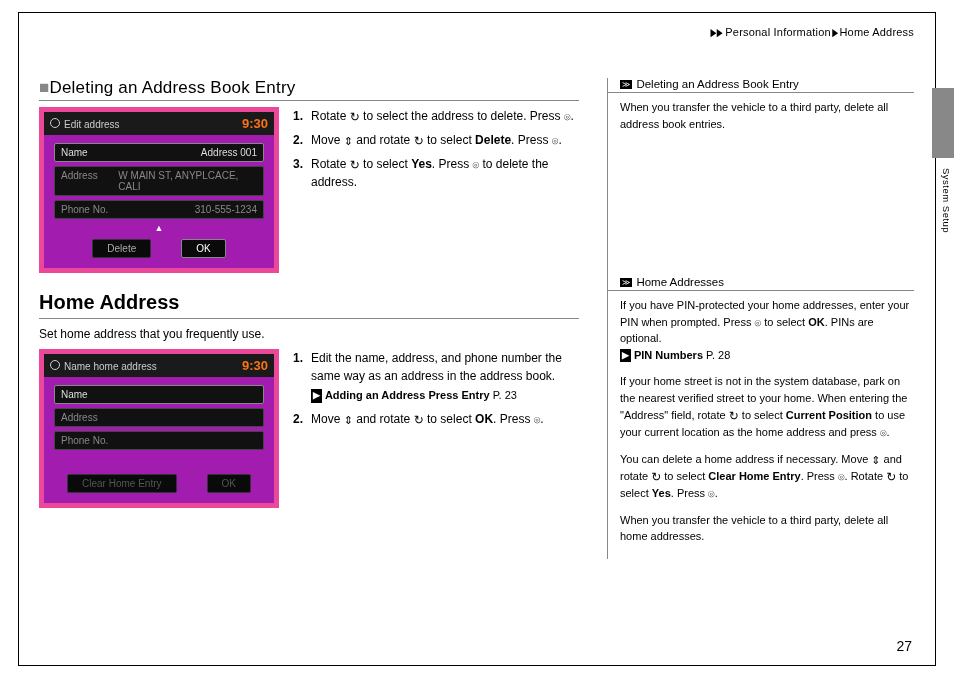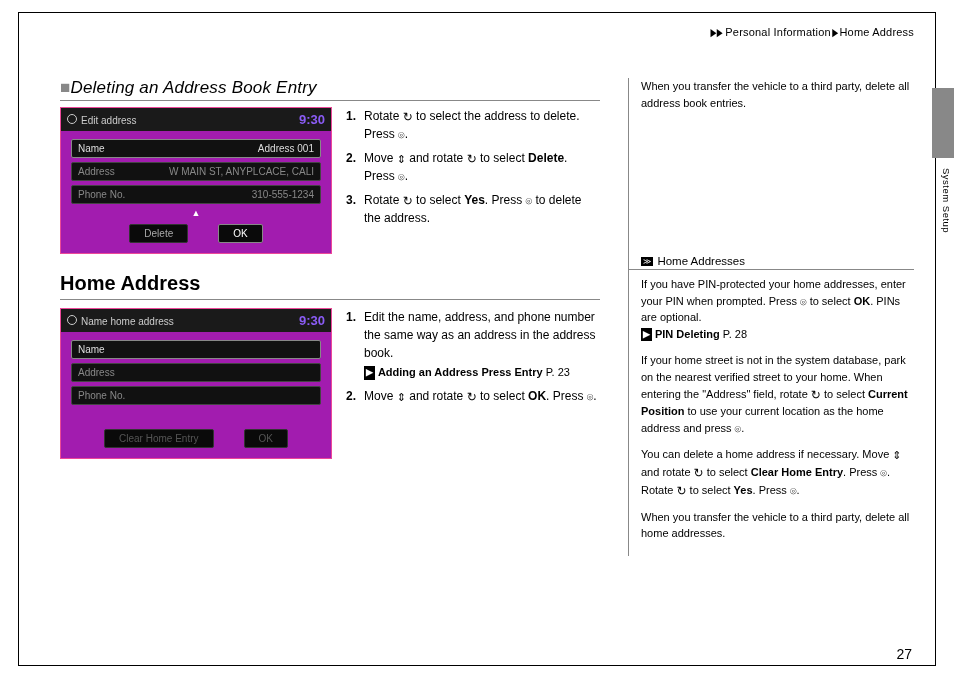--- a/index.html
+++ b/index.html
@@ -1,58 +1,58 @@
 <!DOCTYPE html>
 <html><head>
 <meta charset="utf-8">
 <style>
   * { box-sizing: border-box; margin: 0; padding: 0; }
   html, body { width: 954px; height: 674px; background: #fff; font-family: "Helvetica Neue", Arial, sans-serif; color: #000; }
-  .page { position: relative; width: 954px; height: 674px; padding: 18px 40px 0 60px; }
+  .page { position: relative; width: 954px; height: 674px; padding: 18px 40px 0 39px; }
   .breadcrumb-top { position: absolute; top: 26px; right: 40px; font-size: 11px; letter-spacing: .2px; }
   .breadcrumb-top .arr { display:inline-block; transform: scaleX(.7); }
   .columns { display: flex; gap: 28px; margin-top: 60px; }
   .col-main { flex: 0 0 540px; }
   .col-side { flex: 1 1 auto; border-left: 1px solid #888; padding-left: 0; position: relative; }
-  .section-h { font-weight: 300; font-size: 17px; padding-bottom: 2px; border-bottom: 1px solid #888; margin-bottom: 6px; letter-spacing:.2px;font-style:italic; }
+  .section-h { font-weight: 300; font-size: 17px; padding-bottom: 2px; border-bottom: 1px solid #888; margin-bottom: 6px; letter-spacing:.2px; }
   .section-h .sq { color:#888; font-size:17px; }
   .path { font-size: 11.5px; margin-bottom: 6px; }
   .path b { font-weight: 700; }
   .block { display: flex; gap: 14px; margin-bottom: 18px; }
   .h2 { font-weight: 700; font-size: 20px; border-bottom: 1px solid #888; padding-bottom: 4px; margin: 12px 0 8px; }
   .steps { font-size: 12px; line-height: 1.5; flex:1; }
   .steps li { margin-bottom: 6px; list-style: none; display:flex; gap:4px;}
   .steps li .n { font-weight:700; min-width:14px;}
   .intro { font-size: 12px; margin-bottom: 8px; }
   .ref { font-size:11px; font-weight:700; margin-top:2px;}
   .ref .link-arrow { display:inline-block; background:#000; color:#fff; font-size:9px; padding:0 2px; margin-right:3px; position:relative; top:-1px;}
   
-  .shot { width: 272px; border:1px solid #ec4899; background:#000; color:#ccc; font-size:10px; }
+  .shot { width: 240px; border:5px solid #ec4899; background:#000; color:#ccc; font-size:10px; }
   .shot-title { background:#1a1a1a; padding:4px 6px; display:flex; justify-content:space-between; align-items:center; }
   .shot-title .gear { display:inline-block; width:10px;height:10px; border-radius:50%; border:1.5px solid #ccc; margin-right:4px; position:relative;}
-  .shot-title .time { font-weight:700; font-size:13px; color:#8b5cf6;}
+  .shot-title .time { font-weight:700; font-size:13px; color:#f97316;}
   .shot-body { background:#a21caf; padding:8px 10px 10px; }
   .shot-row { background:#111; border:1px solid #444; border-radius:2px; padding:3px 6px; margin-bottom:4px; color:#888; display:flex; justify-content:space-between;}
   .shot-row.sel { border-color:#888; color:#ddd;}
   .shot-row .lab { width:60px; display:inline-block;}
   .shot-btns { display:flex; gap:30px; justify-content:center; margin-top:6px;}
   .shot-btn { background:#0a0a0a; border:1px solid #333; padding:3px 14px; border-radius:2px; color:#aaa;}
   .shot-btn.active { border-color:#888; color:#fff;}
   .shot-btn.dim { color:#555;}
   .arr-up { text-align:center; color:#fff; font-size:9px; margin:2px 0;}
   
   .side-h { font-size:11.5px; font-weight:400; border-bottom:1px solid #888; padding:0 0 2px 12px; margin-bottom:6px;}
   .side-h .link-arrow { display:inline-block; background:#000; color:#fff; font-size:8px; padding:0 2px; margin-right:4px; position:relative; top:-1px;}
   .side-block { padding:0 0 0 12px; font-size:11px; line-height:1.5; margin-bottom:14px;}
   .side-block p { margin-bottom:10px;}
   .side-gap { height:130px;}
   
   .tab { position:absolute; right:0; top:88px; width:22px; height:70px; background:#888; }
   .tab-label { position:absolute; right:2px; top:168px; font-size:9.5px; writing-mode:vertical-rl; letter-spacing:.5px;}
-  .pageno { position:absolute; right:42px; bottom:12px; font-size:14px;}
+  .pageno { position:absolute; right:42px; bottom:20px; font-size:14px;}
   .frame { position:absolute; left:18px; right:18px; top:12px; bottom:8px; border:1px solid #000; pointer-events:none;}
   
   .ico { display:inline-block; font-size:11px; position:relative; top:1px;}
   .ico-rot::before { content:"↻"; font-size:12px;}
   .ico-enter::before { content:"⌾"; font-size:11px;}
   .ico-move::before { content:"⇕"; font-size:11px;}
   .ico-settings::before { content:"⌂"; font-size:11px; border:1px solid #000; border-radius:2px; padding:0 1px; font-size:9px;}
 </style>
 </head>
 <body>
@@ -109,20 +109,21 @@
               <span><span>Move </span><span class="ico ico-move"></span><span> and rotate </span><span class="ico ico-rot"></span><span> to select </span><b>Delete</b><span>. Press </span><span class="ico ico-enter"></span><span>.</span></span>
             </li>
           <li>
               <span class="n">3.</span>
               <span><span>Rotate </span><span class="ico ico-rot"></span><span> to select </span><b>Yes</b><span>. Press </span><span class="ico ico-enter"></span><span> to delete the address.</span></span>
             </li>
         </ol>
       </div>
 
       <div class="h2">Home Address</div>
+      <div class="intro">Set home address that you frequently use.</div>
 
       <div class="block">
         <div class="shot">
           <div class="shot-title">
             <span><span class="gear"></span><span>Name home address</span></span>
             <span class="time">9:30</span>
           </div>
           <div class="shot-body">
             <div class="shot-row sel">
                 <span class="lab">Name</span>
@@ -151,28 +152,29 @@
           <li>
               <span class="n">2.</span>
               <span><span>Move </span><span class="ico ico-move"></span><span> and rotate </span><span class="ico ico-rot"></span><span> to select </span><b>OK</b><span>. Press </span><span class="ico ico-enter"></span><span>.</span></span>
             </li>
         </ol>
       </div>
 
     </div>
 
     <div class="col-side">
+      <div class="side-h"><span class="link-arrow">≫</span><span>Deleting an Address Book Entry</span></div>
       <div class="side-block">
           <p>When you transfer the vehicle to a third party, delete all address book entries.</p>
         </div>
       <div class="side-gap"></div>
       <div class="side-h"><span class="link-arrow">≫</span><span>Home Addresses</span></div>
       <div class="side-block">
         <p><span>If you have PIN-protected your home addresses, enter your PIN when prompted. Press </span><span class="ico ico-enter"></span><span> to select </span><b>OK</b><span>. PINs are optional.</span><br>
-          <span class="ref"><span class="link-arrow">▶</span><b>PIN Deleting</b> <span style="font-weight:400">P. 28</span></span></p>
+          <span class="ref"><span class="link-arrow">▶</span><b>PIN Numbers</b> <span style="font-weight:400">P. 28</span></span></p>
         <p><span>If your home street is not in the system database, park on the nearest verified street to your home. When entering the "Address" field, rotate </span><span class="ico ico-rot"></span><span> to select </span><b>Current Position</b><span> to use your current location as the home address and press </span><span class="ico ico-enter"></span><span>.</span></p>
         <p><span>You can delete a home address if necessary. Move </span><span class="ico ico-move"></span><span> and rotate </span><span class="ico ico-rot"></span><span> to select </span><b>Clear Home Entry</b><span>. Press </span><span class="ico ico-enter"></span><span>. Rotate </span><span class="ico ico-rot"></span><span> to select </span><b>Yes</b><span>. Press </span><span class="ico ico-enter"></span><span>.</span></p>
         <p>When you transfer the vehicle to a third party, delete all home addresses.</p>
       </div>
     </div>
   </div>
 
   <div class="pageno">27</div>
 </div>
 

